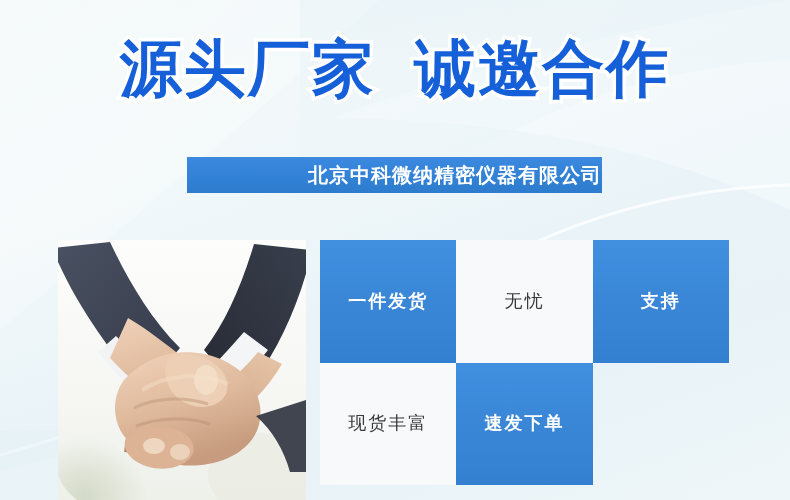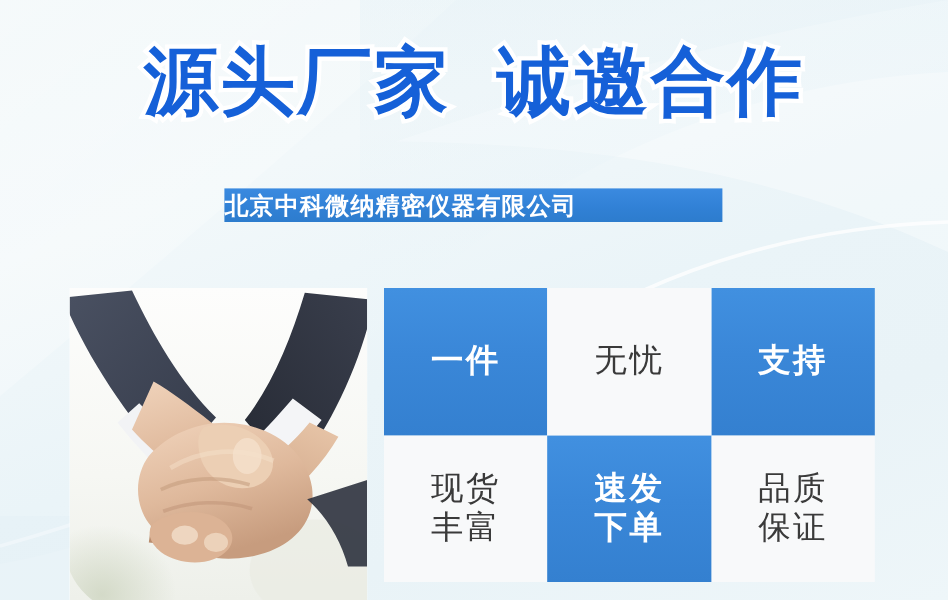--- a/index.html
+++ b/index.html
@@ -45,25 +45,25 @@
     text-stroke: 7px #ffffff;
     white-space: pre;
   }
 
   
   .company-bar {
     position: absolute;
     left: 187px;
     top: 157px;
     width: 415px;
-    height: 28px;
+    height: 36px;
     background: linear-gradient(180deg, #3b8ae0 0%, #3181d6 55%, #2d7ccd 100%);
     display: flex;
     align-items: center;
-    justify-content: flex-start;
+    justify-content: flex-end;
   }
   .company-bar span {
     color: #ffffff;
     font-size: 20px;
     font-weight: bold;
     letter-spacing: 1px;
     white-space: nowrap;
   }
 
   
@@ -84,25 +84,25 @@
     left: 320px;
     top: 240px;
     width: 409px;
     height: 245px;
     display: grid;
     grid-template-columns: repeat(3, 1fr);
     grid-template-rows: repeat(2, 1fr);
   }
   .cell {
     display: flex;
-    flex-direction: column;
+    flex-direction: row;
     align-items: center;
     justify-content: center;
     line-height: 1.18;
-    font-size: 27px;
+    font-size: 18px;
     font-weight: bold;
     letter-spacing: 2px;
   }
   .cell.blue {
     background: linear-gradient(180deg, #4190e0 0%, #3a87d8 45%, #3480d0 100%);
     color: #ffffff;
   }
   .cell.light {
     background: #f8f9fa;
     color: #3a3a3a;
@@ -210,40 +210,37 @@
       <path d="M84,150 C110,134 142,132 170,144" fill="none" stroke="#f6e2cd" stroke-width="4" opacity="0.45"></path>
 
       <path d="M198,176 C214,190 226,210 232,232 L248,232 L248,160 Z" fill="#2d323e" opacity="0.9"></path>
     </svg>
   </div>
 
   <div class="feature-grid">
 
     <div class="cell blue">
       <span class="ln">一件</span>
+      <span class="ln">发货</span>
     </div>
 
     <div class="cell light">
       <span class="ln">无忧</span>
     </div>
 
     <div class="cell blue">
       <span class="ln">支持</span>
     </div>
 
     <div class="cell light">
       <span class="ln">现货</span>
       <span class="ln">丰富</span>
     </div>
 
     <div class="cell blue">
       <span class="ln">速发</span>
       <span class="ln">下单</span>
     </div>
 
-    <div class="cell light">
-      <span class="ln">品质</span>
-      <span class="ln">保证</span>
-    </div>
 
   </div>
 
 </div>
 
 </body></html>

